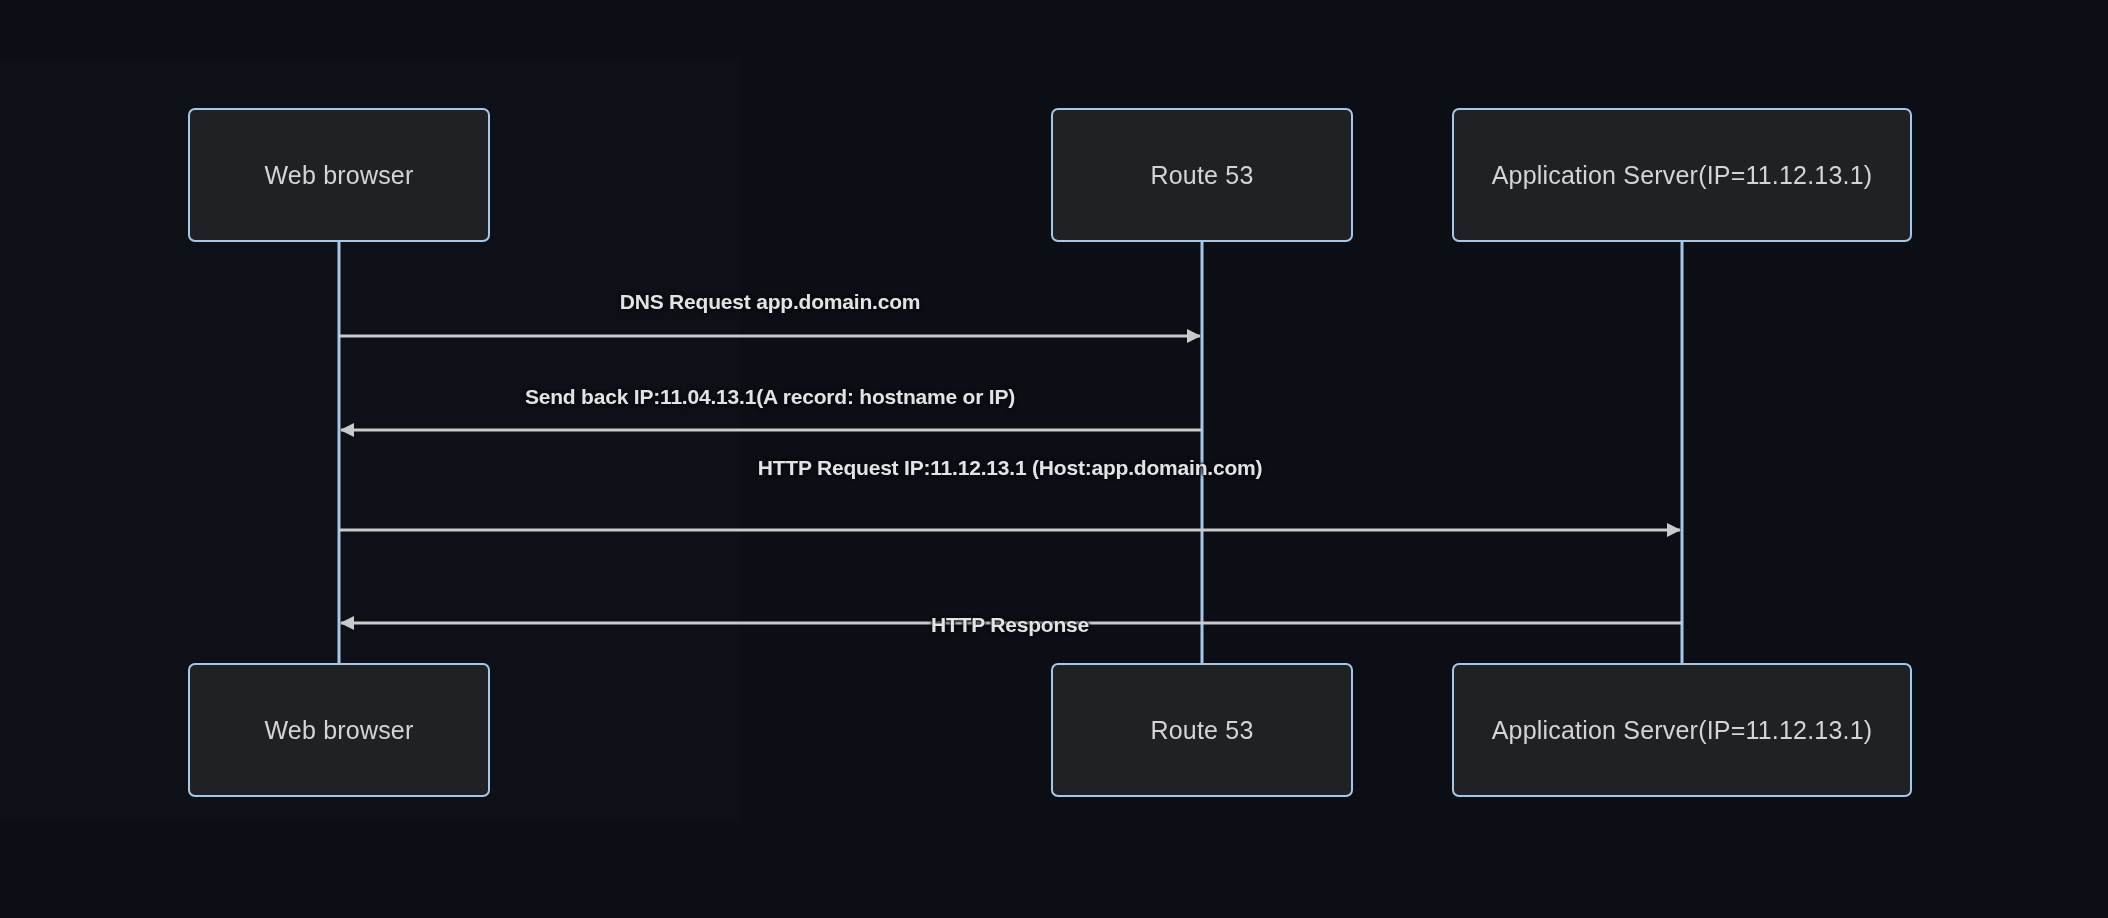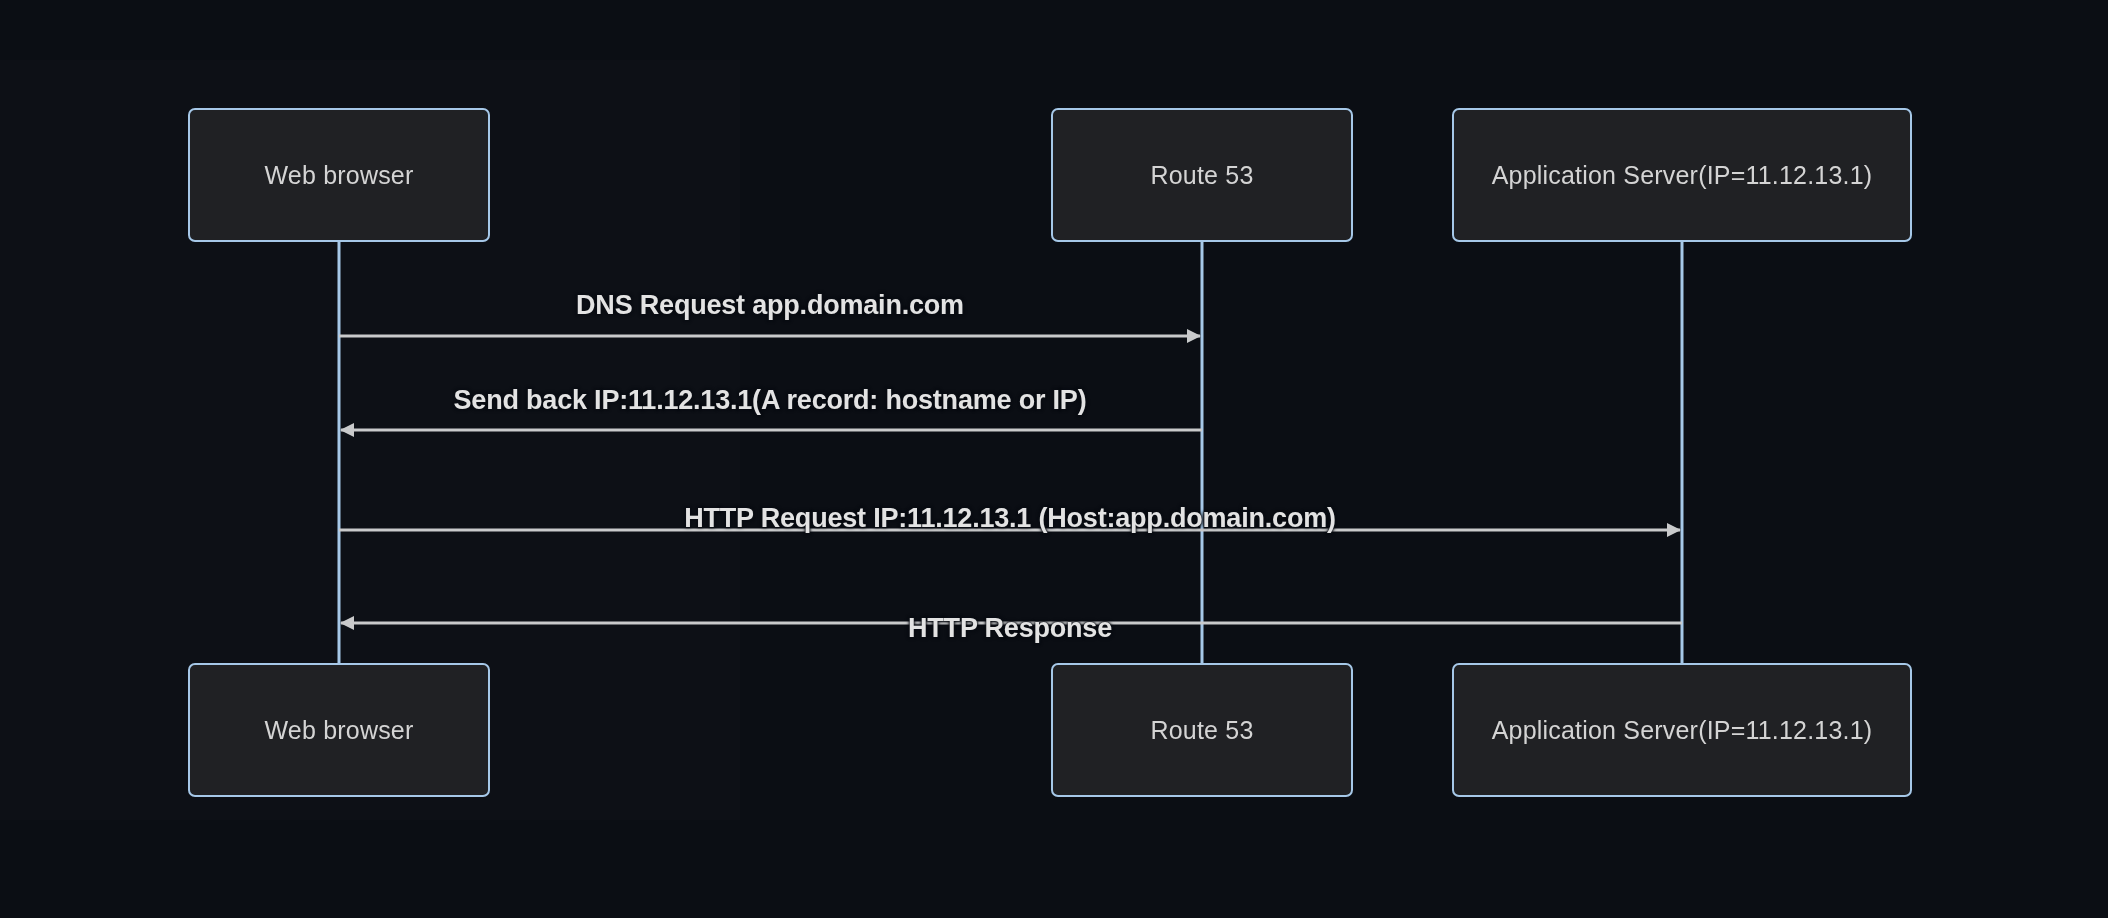--- a/index.html
+++ b/index.html
@@ -52,21 +52,21 @@
     font-size: 25px;
     font-weight: 400;
     letter-spacing: 0.2px;
     white-space: nowrap;
     text-align: center;
   }
   .msg-label {
     position: absolute;
     color: #e3e3e3;
     font-family: "Liberation Sans", sans-serif;
-    font-size: 27px;
+    font-size: 21px;
     font-weight: 700;
     letter-spacing: -0.2px;
     white-space: nowrap;
     transform: translateX(-50%);
     z-index: 4;
     text-shadow: 0 0 2px #0b0e14, 0 0 3px #0b0e14, 0 0 4px #0b0e14;
   }
 </style>
 </head>
 <body>
@@ -116,18 +116,18 @@
       <div class="participant-box" style="left: 1051px; top: 663px; width: 302px; height: 134px;">
         <div class="participant-label">Route 53</div>
       </div>
       <div class="participant-box" style="left: 1452px; top: 663px; width: 460px; height: 134px;">
         <div class="participant-label">Application Server(IP=11.12.13.1)</div>
       </div>
     </div>
 
   <div id="labels">
       <div class="msg-label" style="left: 770px; top: 290px;">DNS Request app.domain.com</div>
-      <div class="msg-label" style="left: 770px; top: 385px;">Send back IP:11.12.13.1(A record: hostname or IP)</div>
-      <div class="msg-label" style="left: 1010px; top: 503px;">HTTP Request IP:11.12.13.1 (Host:app.domain.com)</div>
+      <div class="msg-label" style="left: 770px; top: 385px;">Send back IP:11.04.13.1(A record: hostname or IP)</div>
+      <div class="msg-label" style="left: 1010px; top: 456px;">HTTP Request IP:11.12.13.1 (Host:app.domain.com)</div>
       <div class="msg-label" style="left: 1010px; top: 577px; margin-top: 36px;">HTTP Response</div>
     </div>
 
 </div>
 
 </body></html>

